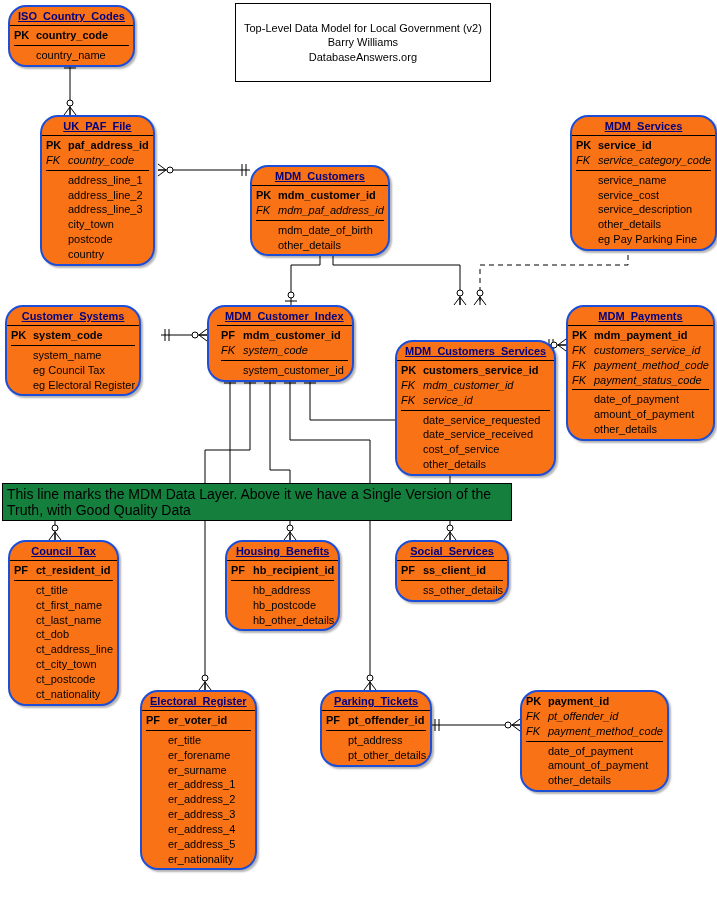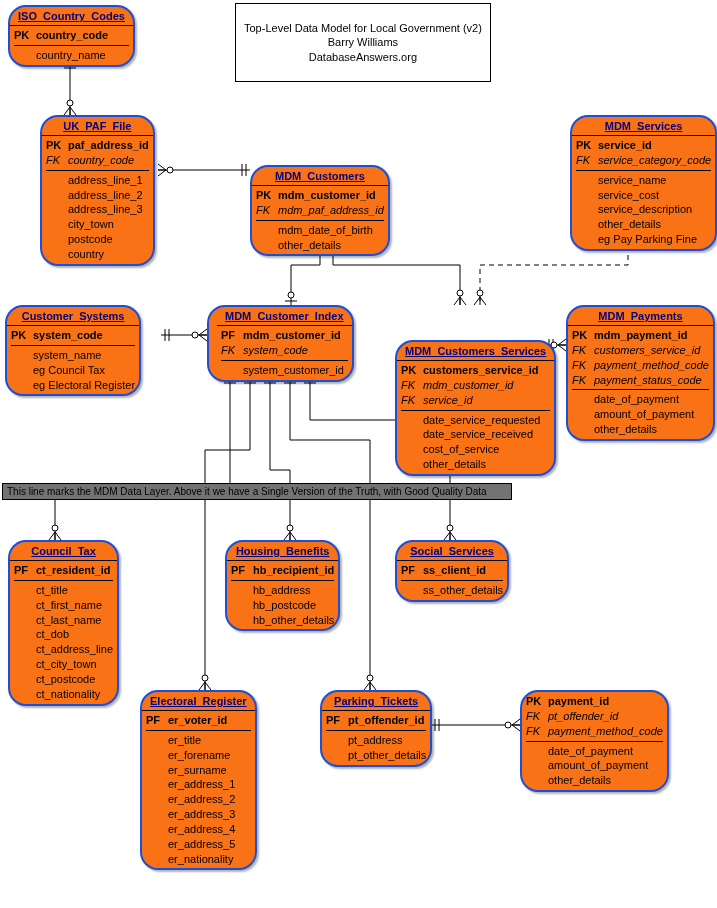--- a/index.html
+++ b/index.html
@@ -7,21 +7,21 @@
 .entity{position:absolute;border:2px solid #1d4ed8;border-radius:18px;background:#f97316;box-shadow:2px 2px 2px rgba(0,0,0,0.3)}
 .entity-title{font-weight:bold;color:#000080;text-align:center;padding:3px 8px;border-bottom:1px solid #000;text-decoration:underline}
 .entity-body{padding:2px 4px}
 .attr{display:flex;align-items:baseline;line-height:1.35;white-space:nowrap}
 .key{width:22px;font-weight:bold;flex-shrink:0}
 .key.fk{font-style:italic;font-weight:normal}
 .name{}
 .name.fk{font-style:italic}
 .name.pk{font-weight:bold}
 .hr{border-top:1px solid #000;margin:2px 0}
-.note{position:absolute;border:1px solid #000;padding:2px 4px;background:#737373;font-size:10px}
+.note{position:absolute;border:1px solid #000;padding:2px 4px;background:#15803d;font-size:14px}
 svg{position:absolute;top:0;left:0;width:717px;height:908px;pointer-events:none}
 </style>
 </head>
 <body>
 
 <svg>
 <defs>
 <g id="crow">
         <path d="M0,-6 L-8,0 M0,0 L-8,0 M0,6 L-8,0" stroke="#000" fill="none"></path>
         <circle cx="-12" cy="0" r="3" stroke="#000" fill="#fff"></circle>

